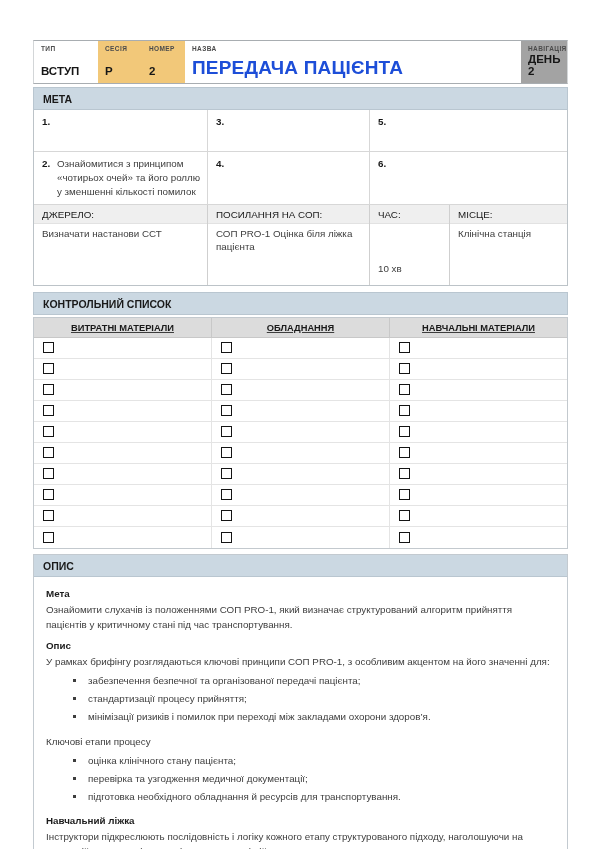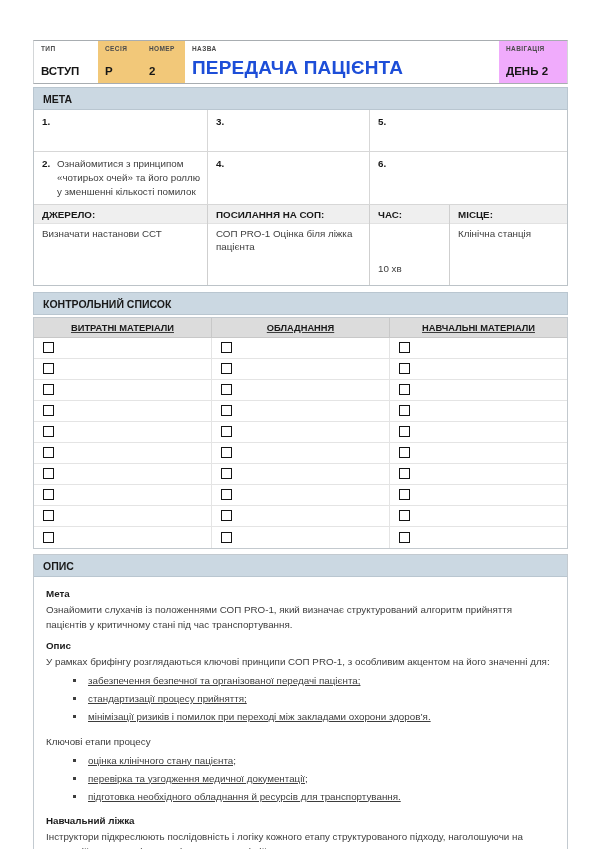--- a/index.html
+++ b/index.html
@@ -24,21 +24,21 @@
     background: #ffffff;
   }
   .id-cell { padding: 4px 7px 3px; display: flex; flex-direction: column; justify-content: space-between; }
   .id-cell .lbl { font-size: 6.5px; letter-spacing: .4px; color: #4b4b4b; font-weight: bold; }
   .id-cell .val { font-size: 11.5px; font-weight: bold; color: #161616; padding-bottom: 3px; }
   .cell-type { width: 64px; }
   .cell-session { width: 44px; background: #f2c879; }
   .cell-number { width: 43px; background: #f2c879; }
   .cell-name { flex: 1; }
   .cell-name .big { font-size: 19px; font-weight: bold; color: #1d4ed8; letter-spacing: .2px; padding-bottom: 1px; white-space: nowrap; }
-  .cell-nav { width: 68px; background: #f0abfc; }
+  .cell-nav { width: 46px; background: #a3a3a3; }
 
   
   .section-bar {
     background: #cbd8e2;
     color: #191919;
     font-weight: bold;
     font-size: 10.5px;
     padding: 5px 9px 4px;
     border: 1px solid #b9c6d0;
   }
@@ -53,21 +53,21 @@
   .obj-c1 { width: 173px; }
   .obj-c2 { width: 162px; border-left: 1px solid #d7d7d7; }
   .obj-c3 { flex: 1; border-left: 1px solid #d7d7d7; }
   .obj-num { font-weight: bold; color: #161616; min-width: 15px; }
   .obj-txt { color: #3d3d3d; }
 
   .src-row { display: flex; }
   .src-cell { display: flex; flex-direction: column; }
   .src-cell + .src-cell { border-left: 1px solid #cfcfcf; }
   .src-c1 { width: 173px; } .src-c2 { width: 162px; } .src-c3 { width: 80px; gap: 35px; } .src-c4 { flex: 1; }
-  .src-lbl { background: #efefef; font-weight: bold; color: #191919; font-size: 9.8px; padding: 4px 8px 3px; border-bottom: 1px solid #e2e2e2; }
+  .src-lbl { background: #efefef; font-weight: normal; color: #191919; font-size: 9.8px; padding: 4px 8px 3px; border-bottom: 1px solid #e2e2e2; }
   .src-val { font-size: 9.8px; color: #3d3d3d; padding: 3px 8px 5px; line-height: 1.4; min-height: 26px; }
 
   
   .check-table { border: 1px solid #c3c9ce; background: #fff; text-decoration: underline; }
   .check-head { display: flex; background: #dcdcdc; border-bottom: 1px solid #c8c8c8; }
   .check-hcell { flex: 1; text-align: center; font-weight: bold; font-size: 9.3px; color: #191919; padding: 5px 4px 4px; }
   .check-hcell + .check-hcell { border-left: 1px solid #c8c8c8; }
   .check-row { display: flex; border-bottom: 1px solid #e4e4e4; height: 21px; }
   .check-row:last-child { border-bottom: none; }
   .check-cell { flex: 1; display: flex; align-items: center; }
@@ -80,21 +80,21 @@
     display: inline-block;
   }
 
   
   .desc-box { border: 1px solid #c3cad0; background: #fff; }
   .desc-box .section-bar { border: none; border-bottom: 1px solid #b9c6d0; }
   .desc-content { padding: 7px 12px 26px; font-size: 9.8px; line-height: 1.52; color: #3d3d3d; }
   .desc-content .sub { font-weight: bold; color: #1c1c1c; margin: 3px 0 1px; }
   .desc-content p { margin: 0 0 7px; }
   .desc-content p.tight { margin-bottom: 2px; }
-  .desc-content ul { list-style-type: square; margin: 4px 0 10px; padding-left: 40px; text-decoration: underline; }
+  .desc-content ul { list-style-type: square; margin: 4px 0 10px; padding-left: 40px; }
   .desc-content li { margin-bottom: 3px; padding-left: 2px; }
 </style>
 </head>
 <body>
 
 <div class="page">
   <div class="content">
 
     <div class="id-band">
       <div class="id-cell cell-type">

